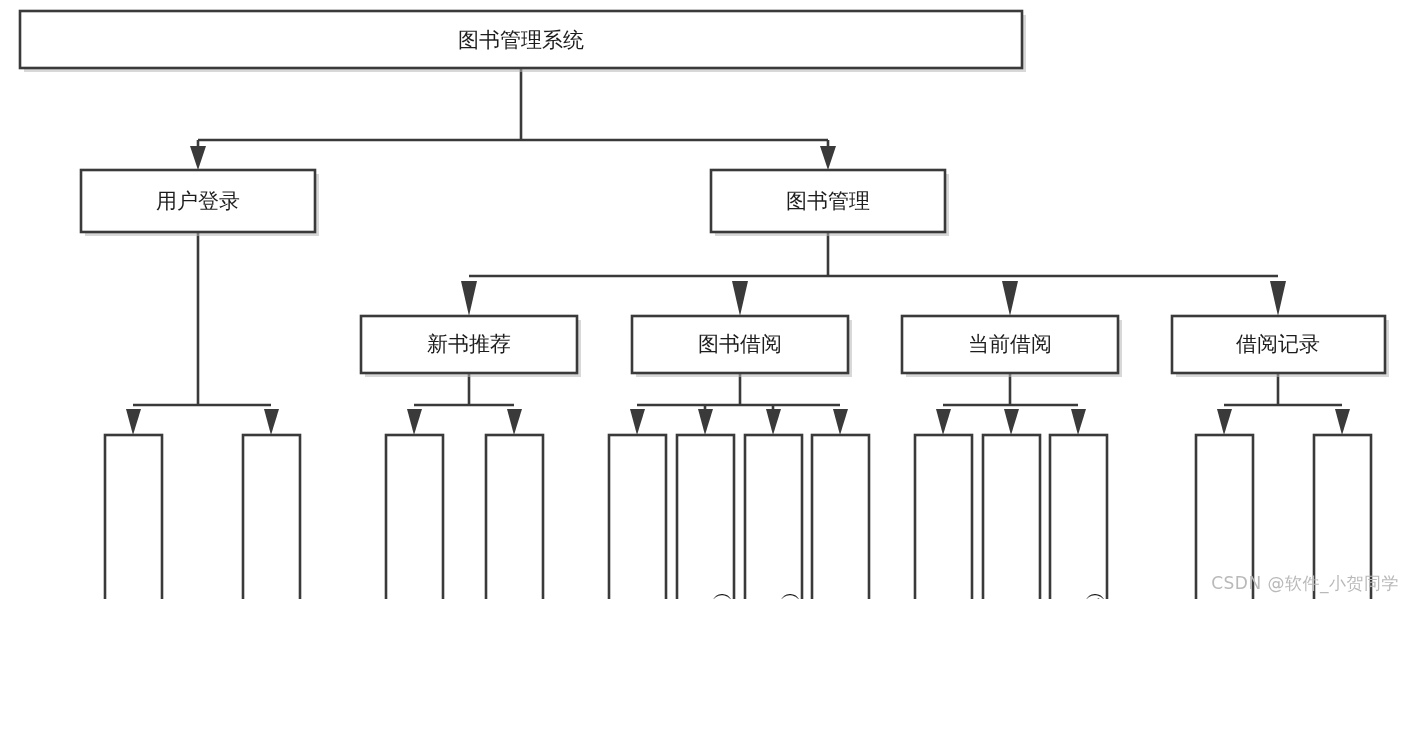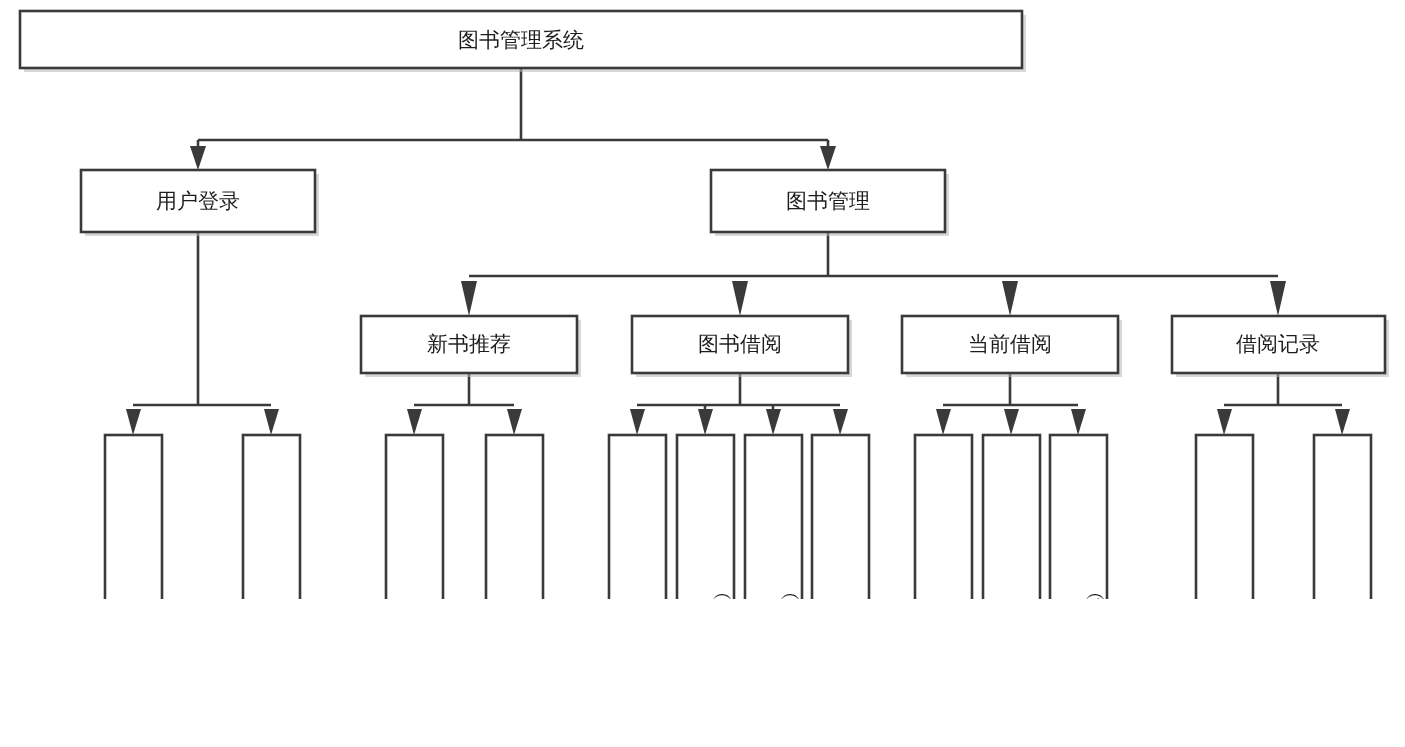--- a/index.html
+++ b/index.html
@@ -205,13 +205,14 @@
   <div class="node-label-v" style="left:609px; top:515px; width:57px; height:218px;">查询图书</div>
   <div class="node-label-v" style="left:677px; top:443px; width:57px; height:290px;">新增图书（管理员）</div>
   <div class="node-label-v" style="left:745px; top:443px; width:57px; height:290px;">编辑图书（管理员）</div>
   <div class="node-label-v" style="left:812px; top:515px; width:57px; height:218px;">借阅图书</div>
   <div class="node-label-v" style="left:915px; top:515px; width:57px; height:218px;">查询图书</div>
   <div class="node-label-v" style="left:983px; top:515px; width:57px; height:218px;">归还图书</div>
   <div class="node-label-v" style="left:1050px; top:443px; width:57px; height:290px;">确认归还（管理员）</div>
   <div class="node-label-v" style="left:1196px; top:472px; width:57px; height:261px;">新增借阅记录</div>
   <div class="node-label-v" style="left:1314px; top:472px; width:57px; height:261px;">查询借阅记录</div>
 
+  <div class="watermark">CSDN @软件_小贺同学</div>
 </div>
 
 </body></html>

